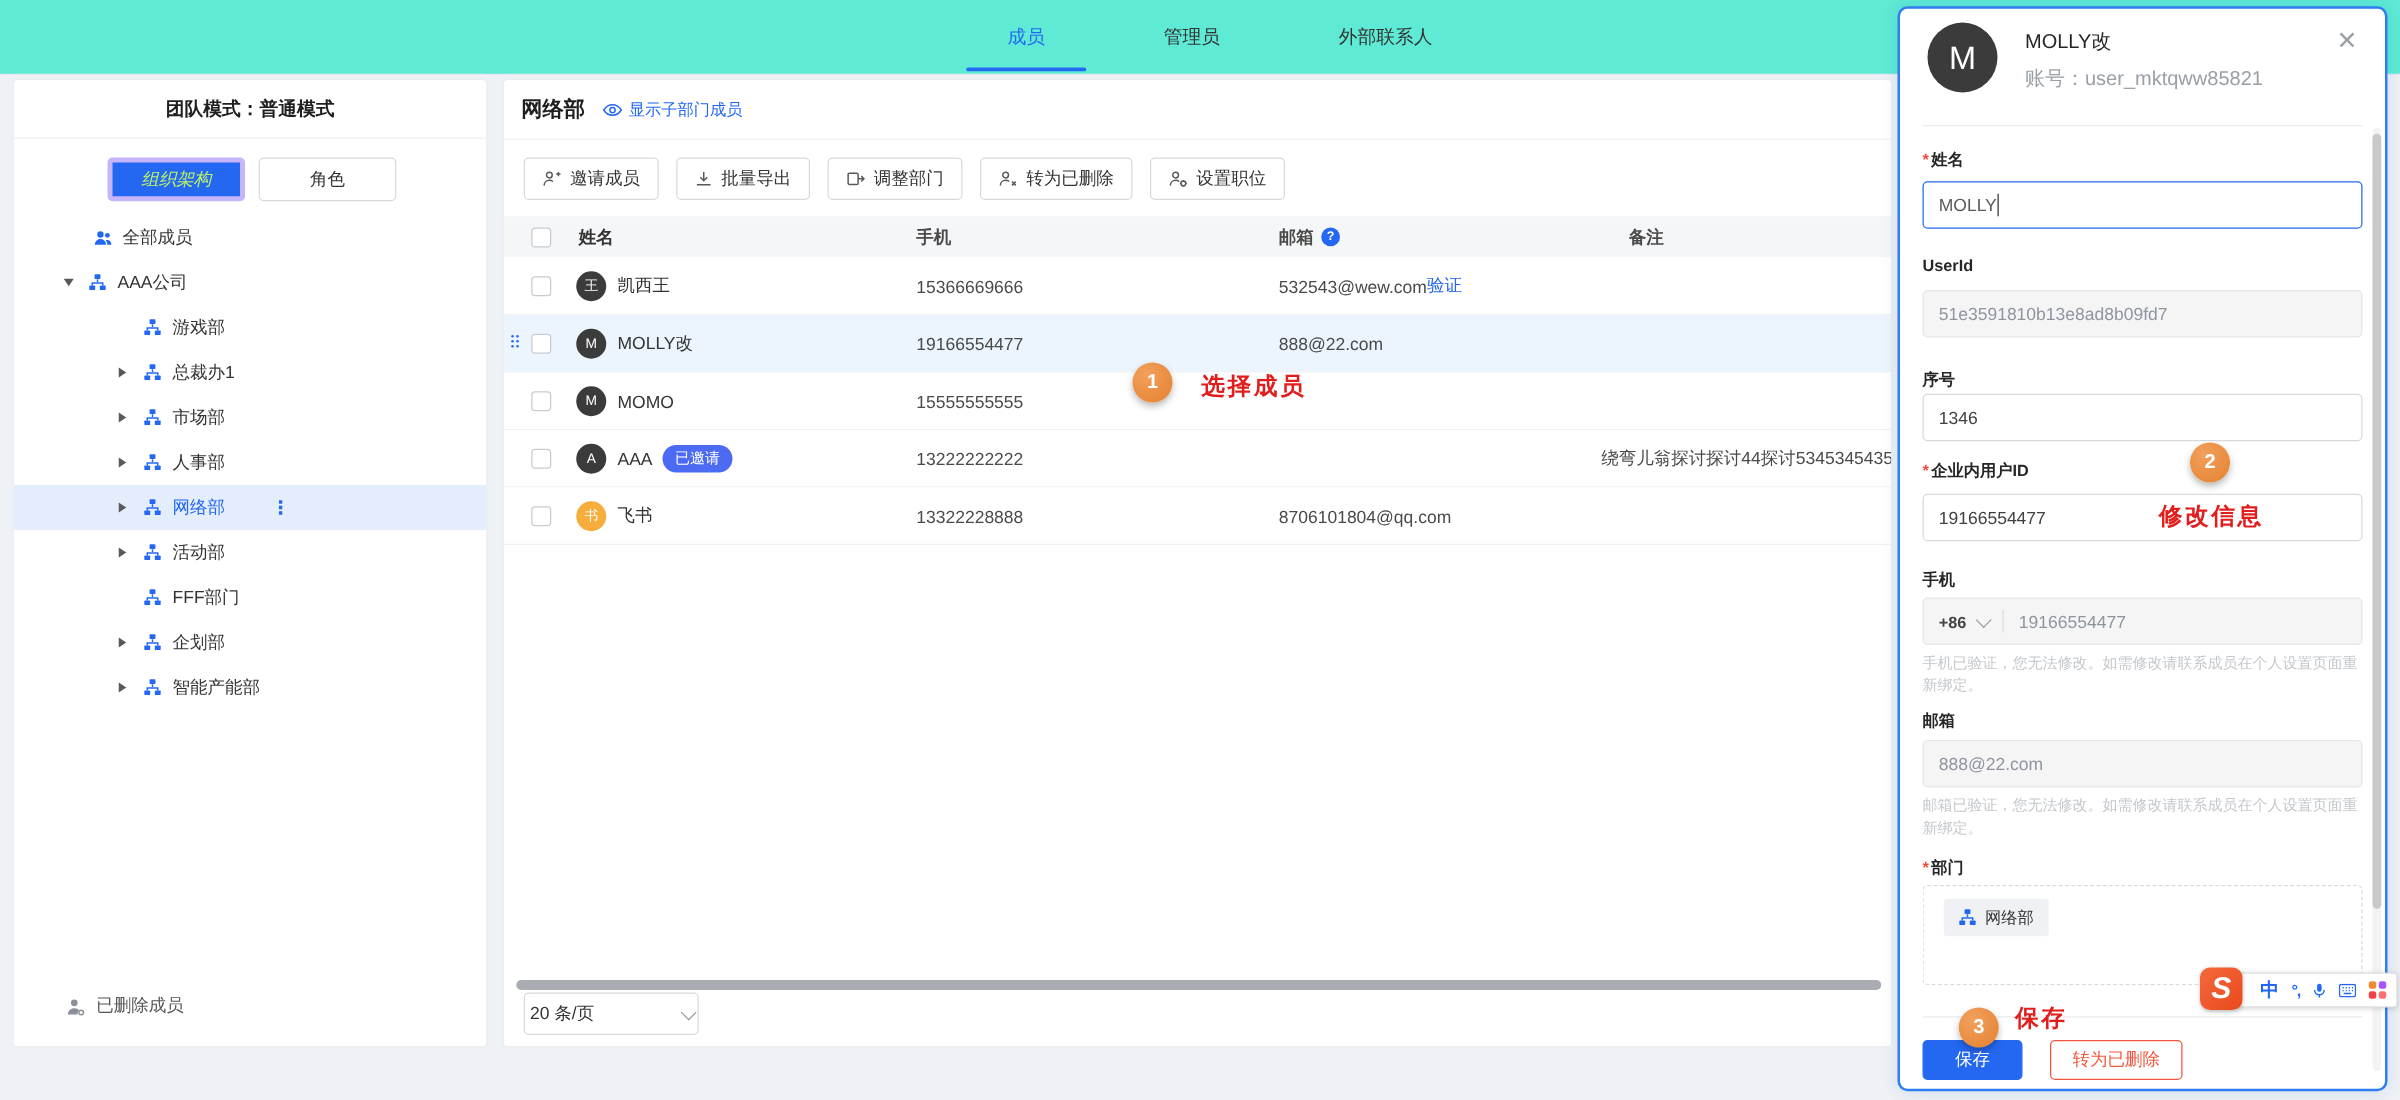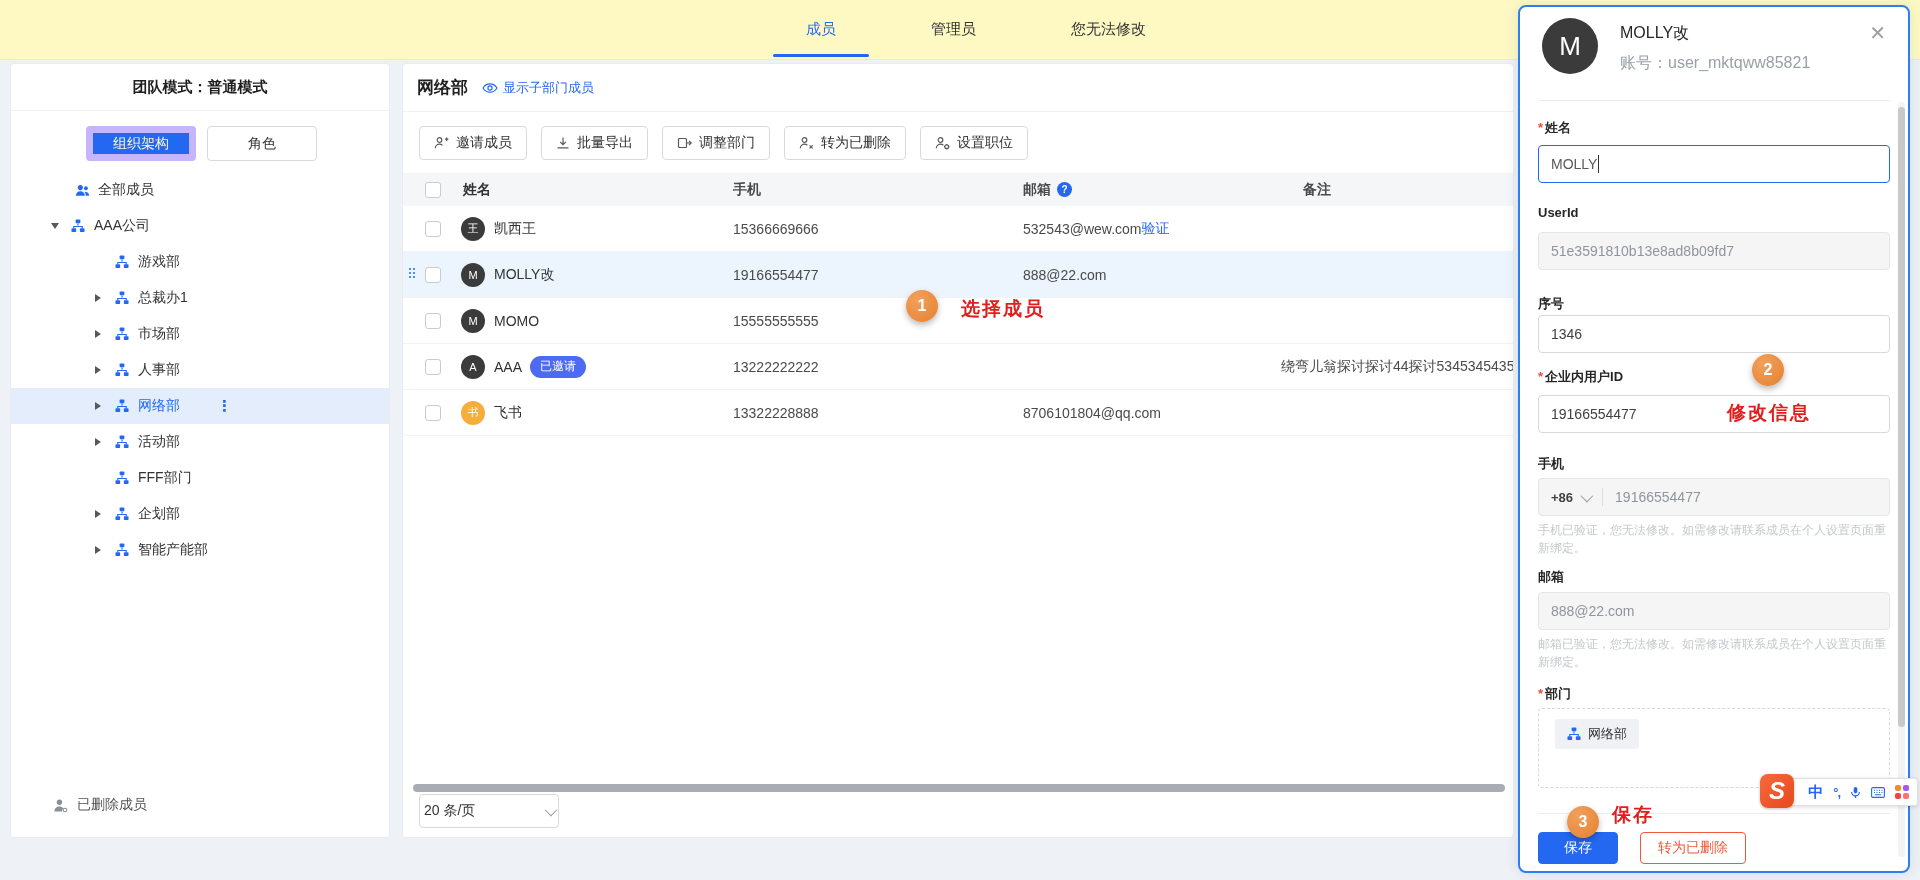--- a/index.html
+++ b/index.html
@@ -1,36 +1,36 @@
 <!DOCTYPE html>
 <html><head>
 <meta charset="utf-8">
 <style>
   * { margin:0; padding:0; box-sizing:border-box; }
   html,body { width:1920px; height:880px; }
   body { font-family:"Liberation Sans","DejaVu Sans",sans-serif; font-size:14px; color:#333; }
   .page { position:relative; width:1920px; height:880px; background:#eef1f5; overflow:hidden; }
 
   
-  .topbar { position:absolute; left:0; top:0; width:1920px; height:60px; background:#fef9c3; border-bottom:1px solid #e7e9ec; z-index:1; }
+  .topbar { position:absolute; left:0; top:0; width:1920px; height:60px; background:#5eead4; border-bottom:1px solid #e7e9ec; z-index:1; }
   .tabs { position:absolute; left:806px; top:0; height:59px; display:flex; column-gap:95px; align-items:center; }
   .tab { position:relative; height:59px; display:flex; align-items:center; font-size:15px; color:#333; cursor:pointer; white-space:nowrap; }
   .tab.active { color:#2468f2; }
   .tab .tab-underline { position:absolute; bottom:2px; left:50%; transform:translateX(-50%); width:96px; height:3px; background:#2468f2; border-radius:2px; }
 
   
   .card { position:absolute; background:#fff; border:1px solid #e9ecef; border-radius:4px; }
   .sidebar { left:10px; top:63px; width:380px; height:775px; }
   .main { left:402px; top:63px; width:1112px; height:775px; overflow:hidden; }
 
   
   .sb-title { position:absolute; top:14px; left:0; width:100%; text-align:center; font-size:15px; font-weight:700; color:#1f1f1f; }
   .sb-divider { position:absolute; top:46px; left:0; width:100%; height:1px; background:#eef0f2; }
   .sb-btn { position:absolute; top:62px; height:35px; border-radius:4px; font-size:14px; display:flex; align-items:center; justify-content:center; cursor:pointer; }
-  .sb-btn.org { left:75px; width:110px; background:#2468f2; color:#fef9c3; border:7px solid #c4b5fd; }
+  .sb-btn.org { left:75px; width:110px; background:#2468f2; color:#bef264; border:4px solid #c4b5fd;font-style:italic; }
   .sb-btn.role { left:196px; width:110px; background:#fff; color:#333; border:1px solid #d9d9d9; }
   .tree { position:absolute; top:108px; left:0; width:100%; }
   .tree-item { position:relative; height:36px; display:flex; align-items:center; cursor:pointer; font-size:14px; color:#333; }
   .tree-item.selected { background:#e3edfb; color:#2468f2; }
   .caret-slot { width:20px; display:flex; align-items:center; }
   .caret-right { width:0; height:0; border-left:6px solid #595959; border-top:4px solid transparent; border-bottom:4px solid transparent; }
   .caret-down { width:0; height:0; border-top:6px solid #595959; border-left:4px solid transparent; border-right:4px solid transparent; }
   .lvl0 { padding-left:64px; }
   .lvl1 { padding-left:40px; }
   .lvl2 { padding-left:84px; }
@@ -120,21 +120,21 @@
   <div class="topbar">
     <div class="tabs">
       <div class="tab active">
         <span>成员</span>
         <div class="tab-underline"></div>
       </div>
       <div class="tab">
         <span>管理员</span>
       </div>
       <div class="tab">
-        <span>您无法修改</span>
+        <span>外部联系人</span>
       </div>
     </div>
   </div>
 
   <div class="card sidebar">
     <div class="sb-title">团队模式：普通模式</div>
     <div class="sb-divider"></div>
     <button class="sb-btn org">组织架构</button>
     <button class="sb-btn role">角色</button>
 

